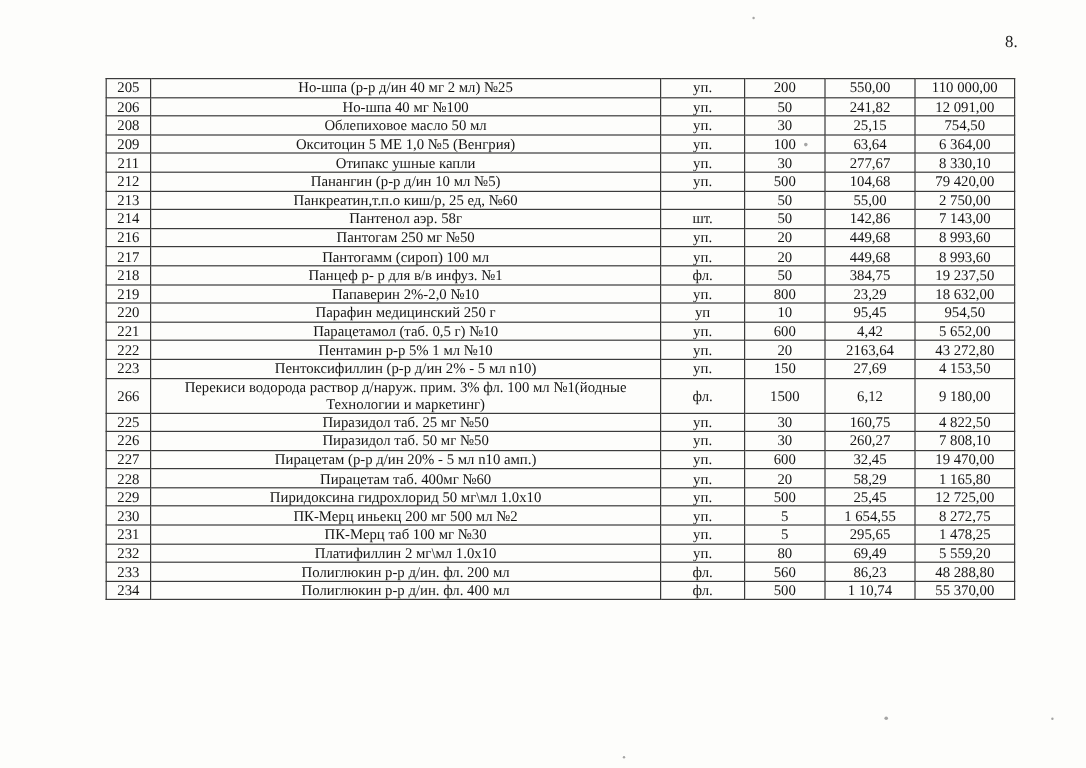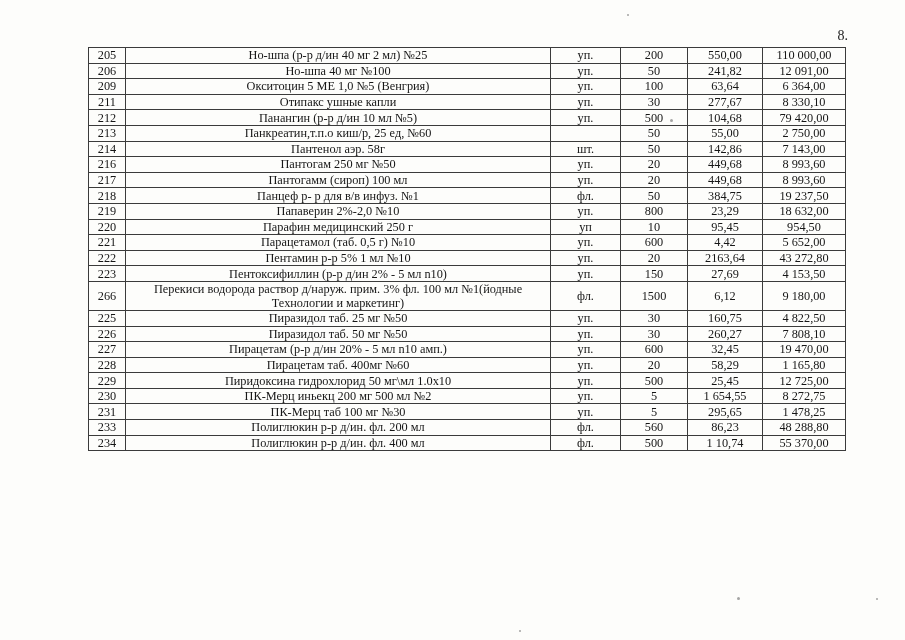--- a/index.html
+++ b/index.html
@@ -20,21 +20,21 @@
     top: 28px;
     left: 826px;
     width: 22px;
     text-align: right;
     font-size: 14px;
     color: #1c1c1c;
   }
   table.price-table {
     position: absolute;
     left: 88px;
-    top: 47px;
+    top: 65px;
     width: 757px;
     border-collapse: collapse;
     table-layout: fixed;
   }
   table.price-table td {
     border: 1px solid #3b3b3b;
     font-size: 12.3px;
     line-height: 14px;
     height: 14.6px;
     padding: 0 2px;
@@ -87,20 +87,28 @@
       </tr>
       <tr>
         <td class="c-num">206</td>
         <td class="c-name">Но-шпа 40 мг №100</td>
         <td class="c-unit">уп.</td>
         <td class="c-qty">50</td>
         <td class="c-price">241,82</td>
         <td class="c-total">12 091,00</td>
       </tr>
       <tr>
+        <td class="c-num">208</td>
+        <td class="c-name">Облепиховое масло 50 мл</td>
+        <td class="c-unit">уп.</td>
+        <td class="c-qty">30</td>
+        <td class="c-price">25,15</td>
+        <td class="c-total">754,50</td>
+      </tr>
+      <tr>
         <td class="c-num">209</td>
         <td class="c-name">Окситоцин 5 МЕ 1,0 №5 (Венгрия)</td>
         <td class="c-unit">уп.</td>
         <td class="c-qty">100</td>
         <td class="c-price">63,64</td>
         <td class="c-total">6 364,00</td>
       </tr>
       <tr>
         <td class="c-num">211</td>
         <td class="c-name">Отипакс ушные капли</td>
@@ -253,20 +261,28 @@
         <td class="c-price">1 654,55</td>
         <td class="c-total">8 272,75</td>
       </tr>
       <tr>
         <td class="c-num">231</td>
         <td class="c-name">ПК-Мерц таб 100 мг №30</td>
         <td class="c-unit">уп.</td>
         <td class="c-qty">5</td>
         <td class="c-price">295,65</td>
         <td class="c-total">1 478,25</td>
+      </tr>
+      <tr>
+        <td class="c-num">232</td>
+        <td class="c-name">Платифиллин 2 мг\мл 1.0х10</td>
+        <td class="c-unit">уп.</td>
+        <td class="c-qty">80</td>
+        <td class="c-price">69,49</td>
+        <td class="c-total">5 559,20</td>
       </tr>
       <tr>
         <td class="c-num">233</td>
         <td class="c-name">Полиглюкин  р-р д/ин. фл. 200 мл</td>
         <td class="c-unit">фл.</td>
         <td class="c-qty">560</td>
         <td class="c-price">86,23</td>
         <td class="c-total">48 288,80</td>
       </tr>
       <tr>

